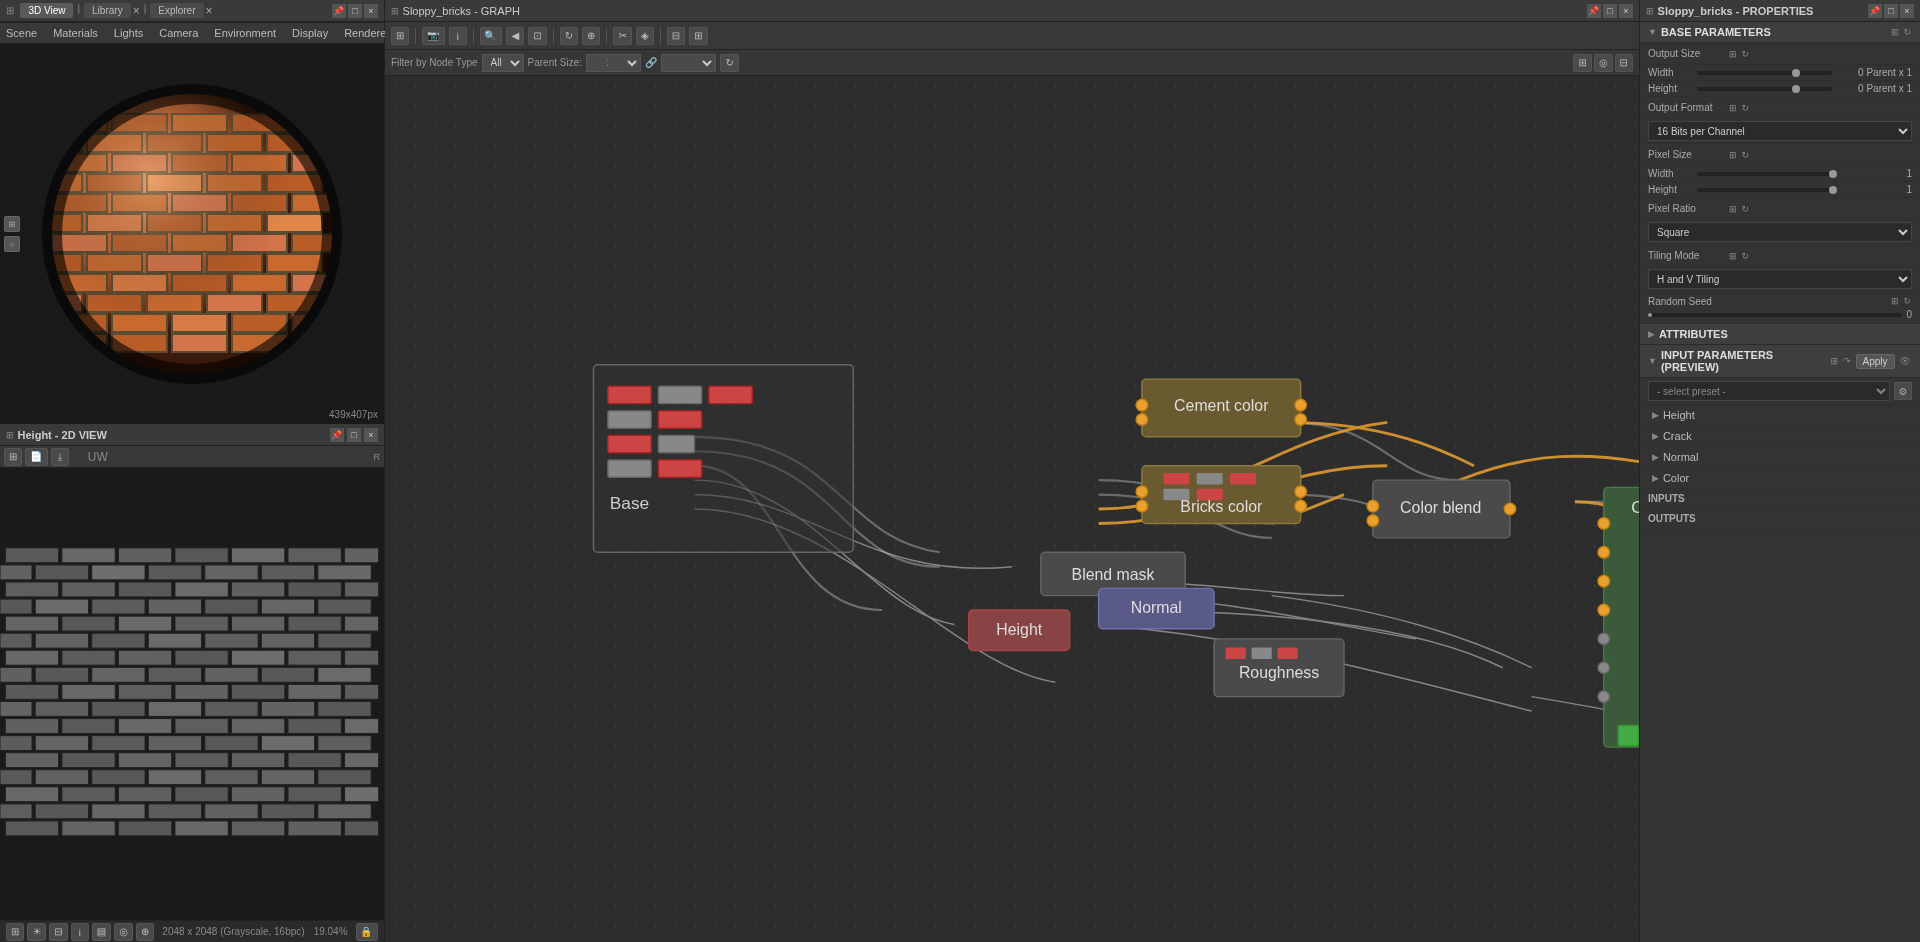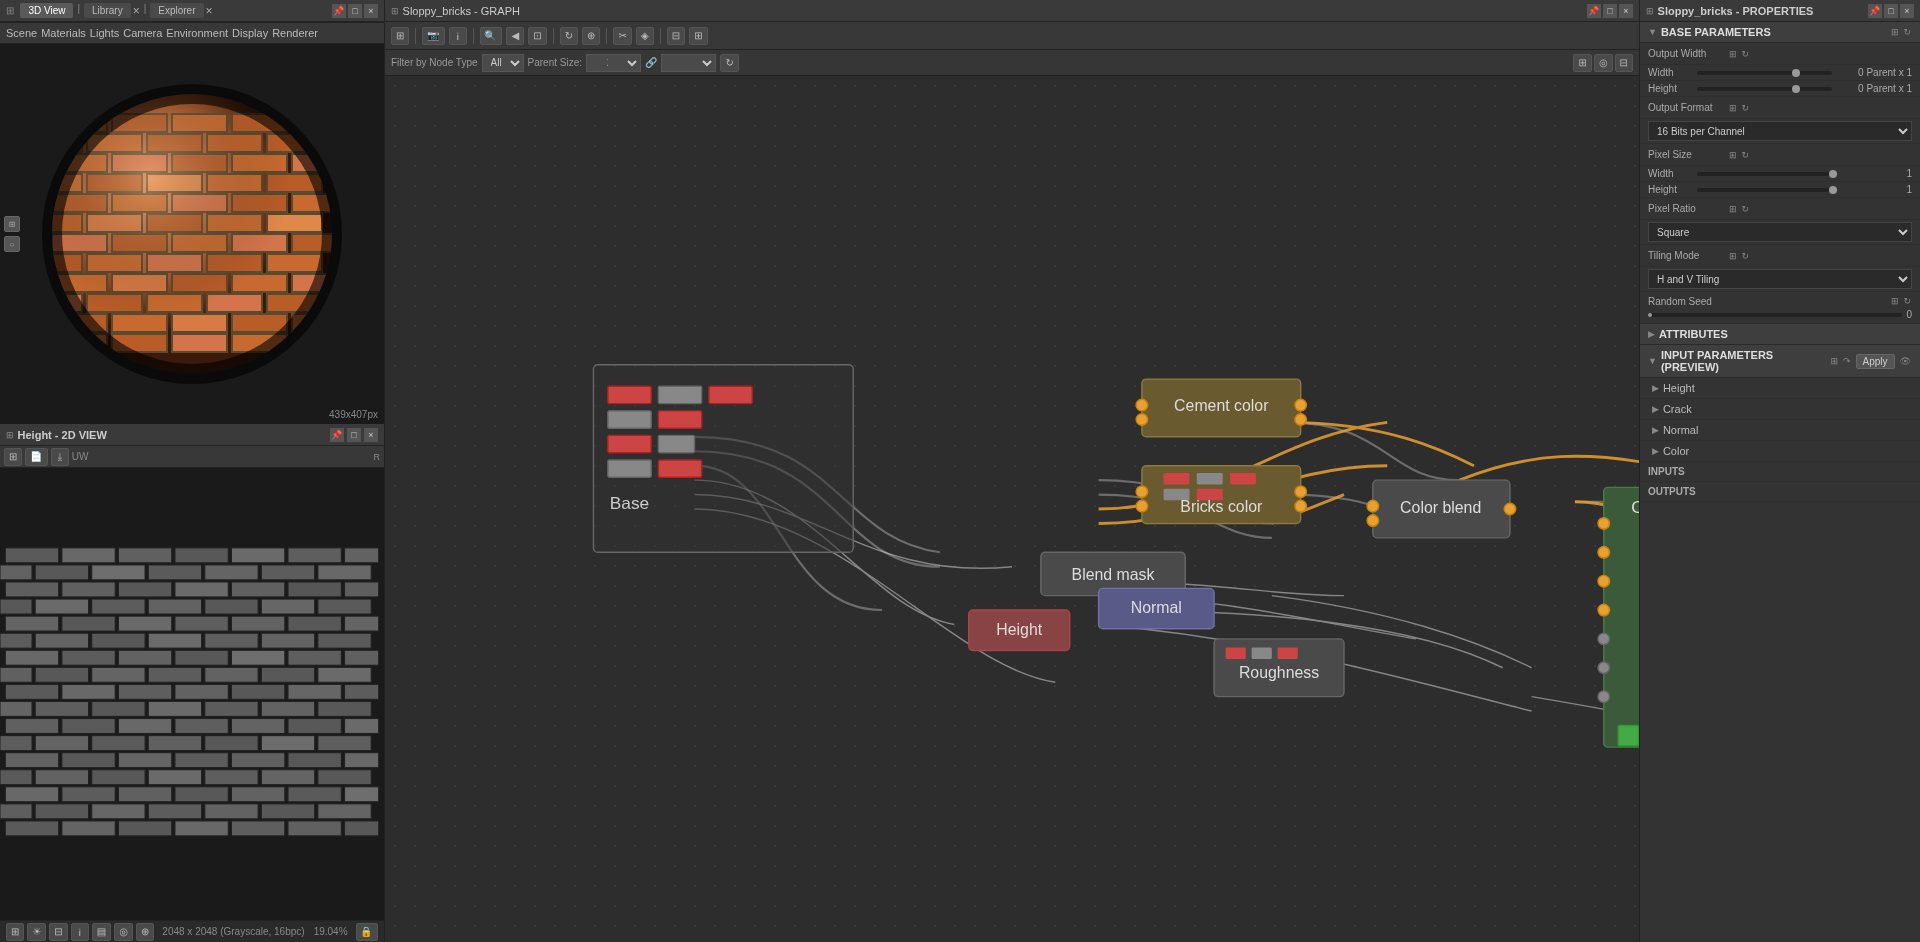--- a/index.html
+++ b/index.html
@@ -18,21 +18,21 @@
     .tab-btn.active { background: #5a5a5a; color: #fff; }
     .close-btn { margin-left: auto; background: none; border: none; color: #aaa; cursor: pointer; font-size: 12px; }
 
     
     .viewport-3d { flex: 1; background: #1a1a1a; position: relative; display: flex; align-items: center; justify-content: center; min-height: 370px; max-height: 380px; }
     .sphere-label { position: absolute; bottom: 4px; right: 6px; color: #888; font-size: 10px; }
     .left-side-icons { position: absolute; left: 4px; top: 50%; transform: translateY(-50%); display: flex; flex-direction: column; gap: 4px; }
     .icon-btn { width: 16px; height: 16px; background: #555; border: 1px solid #666; color: #aaa; font-size: 8px; display: flex; align-items: center; justify-content: center; cursor: pointer; border-radius: 2px; }
 
     
-    .scene-menu { background: #383838; height: 22px; display: flex; align-items: center; padding: 0 6px; gap: 4px; border-bottom: 1px solid #222; border-top: 1px solid #222; }
+    .scene-menu { background: #383838; height: 22px; display: flex; align-items: center; padding: 0 6px; gap: 16px; border-bottom: 1px solid #222; border-top: 1px solid #222; }
     .scene-menu span { color: #bbb; font-size: 11px; cursor: pointer; }
 
     
     .height-panel { flex: 1; background: #2a2a2a; position: relative; display: flex; flex-direction: column; }
     .height-header { background: #3a3a3a; height: 22px; display: flex; align-items: center; padding: 0 6px; gap: 4px; border-bottom: 1px solid #222; font-size: 11px; }
     .height-header .title { color: #ccc; font-weight: bold; }
     .height-viewport { flex: 1; background: #1a1a1a; position: relative; overflow: hidden; }
     .status-bar { background: #2a2a2a; height: 22px; display: flex; align-items: center; padding: 0 6px; gap: 8px; border-top: 1px solid #222; }
     .status-bar span { color: #888; font-size: 10px; }
 
@@ -259,21 +259,21 @@
           <button class="win-ctrl">📌</button>
           <button class="win-ctrl">□</button>
           <button class="win-ctrl">×</button>
         </div>
       </div>
 
       <div style="background:#383838;height:22px;display:flex;align-items:center;padding:0 4px;gap:3px;border-bottom:1px solid #222;">
         <button class="toolbar-btn">⊞</button>
         <button class="toolbar-btn">📄</button>
         <button class="toolbar-btn">⤓</button>
-        <span style="color:#888;font-size:10px;margin-left:0;">UW</span>
+        <span style="color:#888;font-size:12px;margin-left:16px;">UW</span>
         <span style="margin-left:auto;color:#888;font-size:9px;">R</span>
       </div>
       <div class="height-viewport">
         
         <svg width="100%" height="100%" viewBox="0 0 360 290">
           <rect width="360" height="290" fill="#1a1a1a"></rect>
 
           <g>
 
             <rect x="5" y="8" width="50" height="14" fill="#5a5a5a" stroke="#222" stroke-width="1"></rect>
@@ -620,21 +620,21 @@
       <div class="section-header">
         <span class="chevron">▼</span>
         <span class="section-title">BASE PARAMETERS</span>
         <div class="section-row-icons">
           <button class="small-icon-btn">⊞</button>
           <button class="small-icon-btn">↻</button>
         </div>
       </div>
 
       <div class="prop-row">
-        <span class="prop-label">Output Width</span>
+        <span class="prop-label">Output Size</span>
         <div class="section-row-icons" style="margin-left:0;">
           <button class="small-icon-btn">⊞</button>
           <button class="small-icon-btn">↻</button>
         </div>
       </div>
       <div class="output-size-row">
         <span class="os-label">Width</span>
         <div class="os-slider">
           <div class="slider-thumb-pos" style="left: 70%;"></div>
         </div>
@@ -738,20 +738,26 @@
         <span class="chevron">▼</span>
         <span class="section-title">INPUT PARAMETERS (Preview)</span>
         <div class="section-row-icons">
           <button class="small-icon-btn">⊞</button>
           <button class="small-icon-btn">↷</button>
         </div>
         <button class="apply-btn">Apply</button>
         <button class="small-icon-btn">👁</button>
       </div>
 
+      <div class="preset-row">
+        <select class="preset-select">
+          <option>- select preset -</option>
+        </select>
+        <button class="preset-gear-btn">⚙</button>
+      </div>
 
       <div class="collapse-item">
         <span class="collapse-chevron">▶</span>
         <span class="collapse-label">Height</span>
       </div>
 
       <div class="collapse-item">
         <span class="collapse-chevron">▶</span>
         <span class="collapse-label">Crack</span>
       </div>

